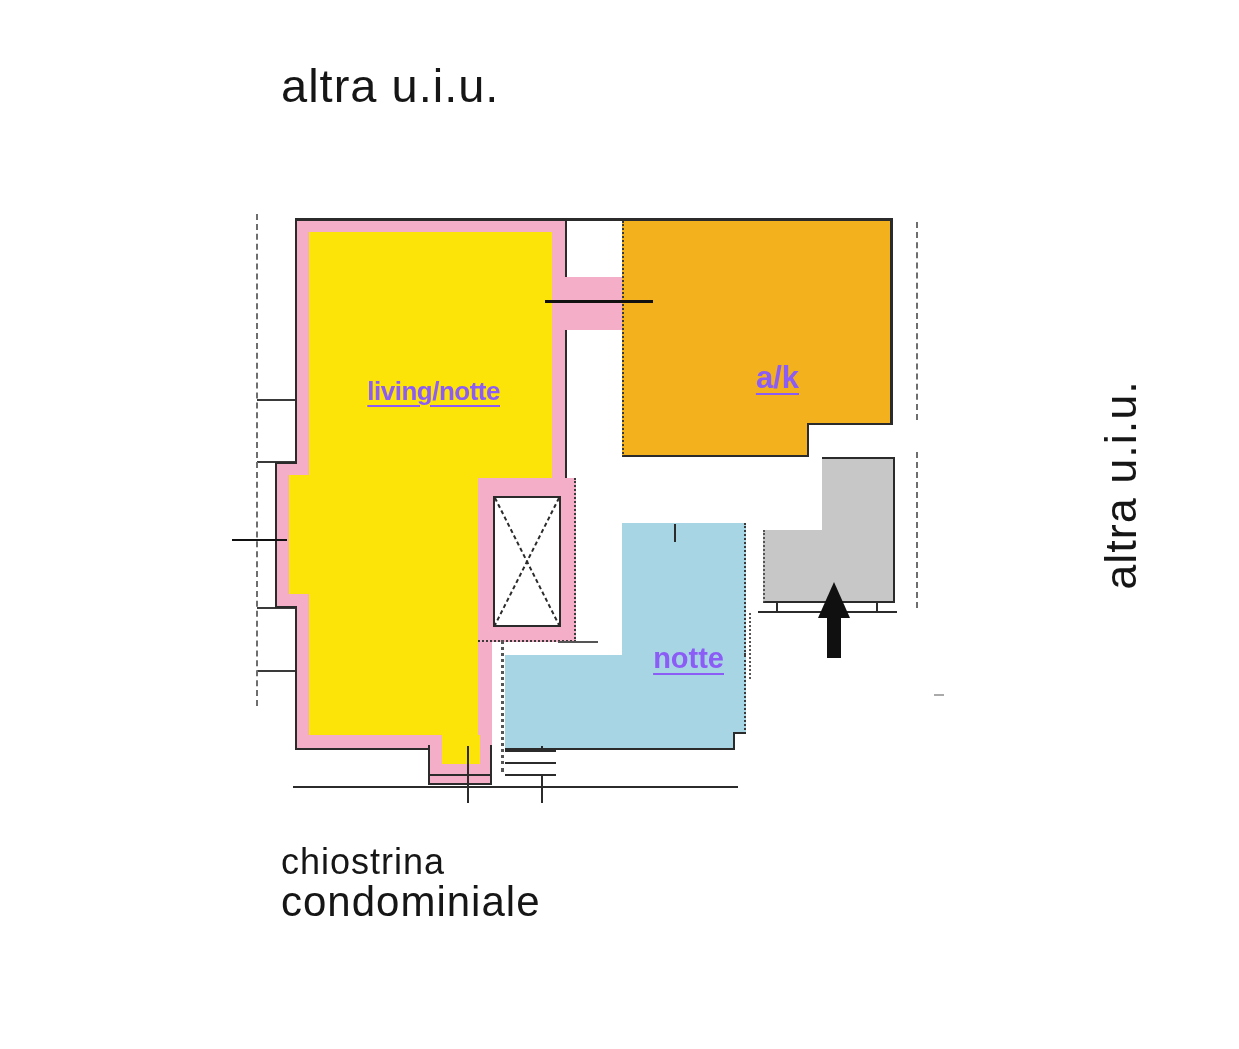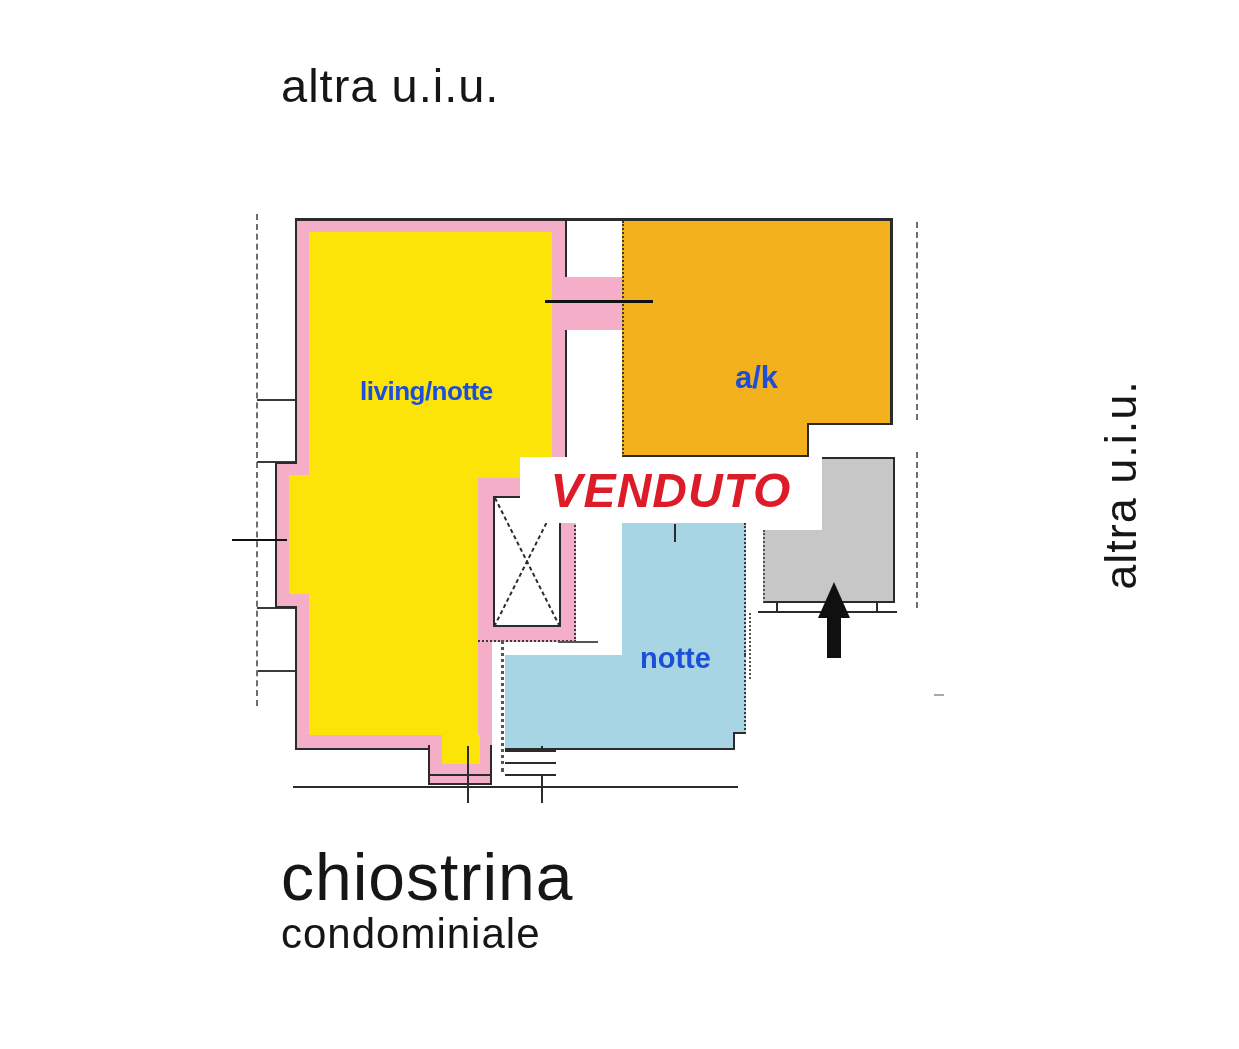--- a/index.html
+++ b/index.html
@@ -12,22 +12,22 @@
   .fill-yellow{background:var(--living-fill,#fce408);}
   .fill-orange{background:var(--kitchen-fill,#f2b11d);}
   .fill-pink{background:var(--wall-pink,#f5aec8);}
   .fill-blue{background:var(--bathroom-fill,#a7d5e3);}
   .fill-gray{background:var(--landing-fill,#c7c7c7);}
   .ink{background:#2b2b2b;}
   
   .big-label{font-size:47px;color:#161616;letter-spacing:1px;white-space:nowrap;}
   
   .room-label{
-    text-align:left;font-weight:600;color:#1d4ed8;white-space:nowrap;
-    text-underline-offset:5px;text-decoration-thickness:2px;
+    text-align:right;font-weight:600;color:#8b5cf6;white-space:nowrap;
+    text-decoration:underline;text-underline-offset:5px;text-decoration-thickness:2px;
   }
   #venduto-box{
     display:flex;align-items:center;justify-content:center;background:#ffffff;
   }
   #venduto-text{
     font-style:italic;font-weight:800;font-size:48px;letter-spacing:1px;
     color:var(--status-red,#dd1c2a);white-space:nowrap;
   }
   .dashed-v{border-left:2px dashed #6e6e6e;width:0;}
   .dotted-v{border-left:3px dotted #555;width:0;}
@@ -91,28 +91,25 @@
     <div style="position:absolute;left:0;top:10px;width:100%;height:2px;background:#2b2b2b;"></div>
   </div>
 
   <div class="abs" style="left:545px;top:300px;width:108px;height:3px;background:#111;"></div>
   <div class="abs" style="left:232px;top:539px;width:55px;height:2px;background:#111;"></div>
   <div class="abs" style="left:934px;top:694px;width:10px;height:2px;background:#aaa;"></div>
 
   <div class="abs" style="left:818px;top:582px;width:0;height:0;border-left:16px solid transparent;border-right:16px solid transparent;border-bottom:36px solid #101010;"></div>
   <div class="abs" style="left:827px;top:616px;width:14px;height:42px;background:#101010;"></div>
 
-  <div id="venduto-box" class="abs" style="left:520px;top:457px;width:302px;height:66px;">
-    <span id="venduto-text">VENDUTO</span>
-  </div>
 
   <div class="abs room-label" style="left:360px;top:376px;width:140px;font-size:26px;letter-spacing:-0.5px;">living/notte</div>
   <div class="abs room-label" style="left:735px;top:360px;width:64px;font-size:31px;font-weight:700;">a/k</div>
   <div class="abs room-label" style="left:640px;top:642px;width:84px;font-size:29px;">notte</div>
 
   <div class="abs big-label" style="left:281px;top:58px;">altra u.i.u.</div>
   <div class="abs big-label" style="left:983px;top:462px;width:270px;height:46px;text-align:center;transform:rotate(-90deg);transform-origin:center;font-size:45px;">altra u.i.u.</div>
   <div class="abs" style="left:281px;top:843px;">
-    <div class="big-label" style="position:static;font-size:66px;line-height:1.04;">chiostrina</div>
+    <div class="big-label" style="position:static;font-size:36px;line-height:1.04;">chiostrina</div>
     <div class="big-label" style="position:static;font-size:42px;line-height:1.04;">condominiale</div>
   </div>
 
 </div>
 
 </body></html>

